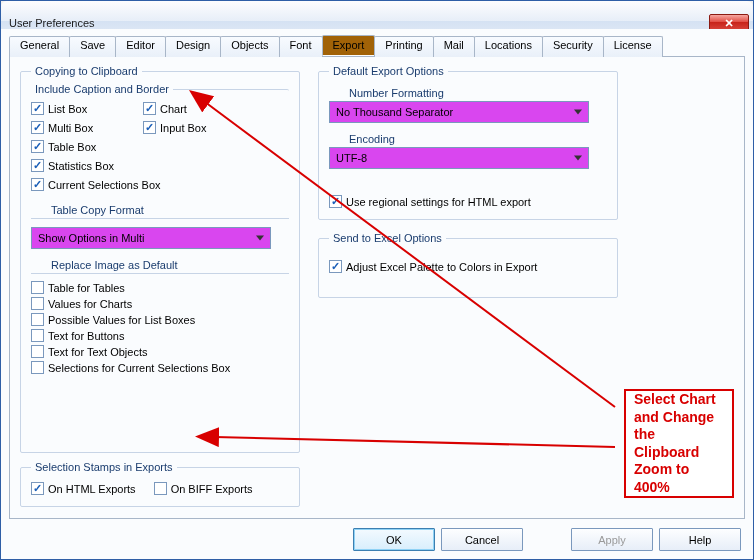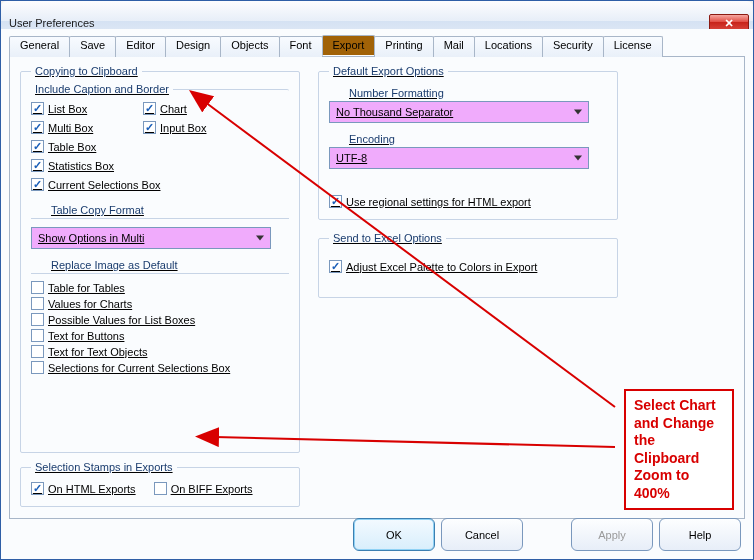--- a/index.html
+++ b/index.html
@@ -74,21 +74,20 @@
     top: 0;
     padding-top: 3px;
   }
   .tabpanel {
     border: 1px solid #a8b6c8;
     border-top: none;
     height: 462px;
     padding: 8px 10px;
     position: relative;
     background: #fafcfe;
-    text-decoration: underline;
   }
   .columns {
     display: flex;
     gap: 18px;
     height: 100%;
   }
   .col-left { width: 280px; }
   .col-right { flex: 1; }
   fieldset {
     border: 1px solid #c7d4e6;
@@ -130,21 +129,21 @@
   }
   .two-col-checks {
     display: grid;
     grid-template-columns: 110px 110px;
     column-gap: 2px;
   }
   .select {
     width: 240px;
     height: 22px;
     border: 1px solid #7a98bd;
-    background: #f0abfc;
+    background: #d946ef;
     display: flex;
     align-items: center;
     padding: 0 6px;
     position: relative;
     margin-top: 2px;
   }
   .select::after {
     content: "";
     position: absolute;
     right: 6px; top: 50%;
@@ -162,44 +161,44 @@
     line-height: 18px;
     display: inline-block;
   }
   .buttons-row {
     position: absolute;
     right: 12px; bottom: 8px;
     display: flex;
     gap: 6px;
   }
   .btn {
-    width: 82px; height: 33px;
+    width: 82px; height: 23px;
     border: 1px solid #7a98bd;
-    border-radius: 6px;
+    border-radius: 1px;
     background: linear-gradient(to bottom,#fdfeff,#e7eef8);
     display: flex; align-items: center; justify-content: center;
     cursor: pointer;
   }
   .btn.default {
     border: 1px solid #3c7fb1;
     box-shadow: 0 0 0 1px #8fd2f5 inset;
     background: linear-gradient(to bottom,#f3faff,#d8eefc);
   }
   .btn.disabled { color: #9a9a9a; cursor: default; margin-left: 42px; }
   .annotation-box {
     position: absolute;
     right: 10px; top: 332px;
     width: 110px;
     border: 2px solid #d80000;
     background: #fff;
     color: #d80000;
     font-weight: bold;
     font-size: 14px;
     line-height: 1.25;
-    padding: 6px 8px;
+    padding: 0 8px;
   }
   svg.arrows {
     position: absolute;
     top: 0; left: 0;
     width: 100%; height: 100%;
     pointer-events: none;
   }
 </style>
 </head>
 <body>

